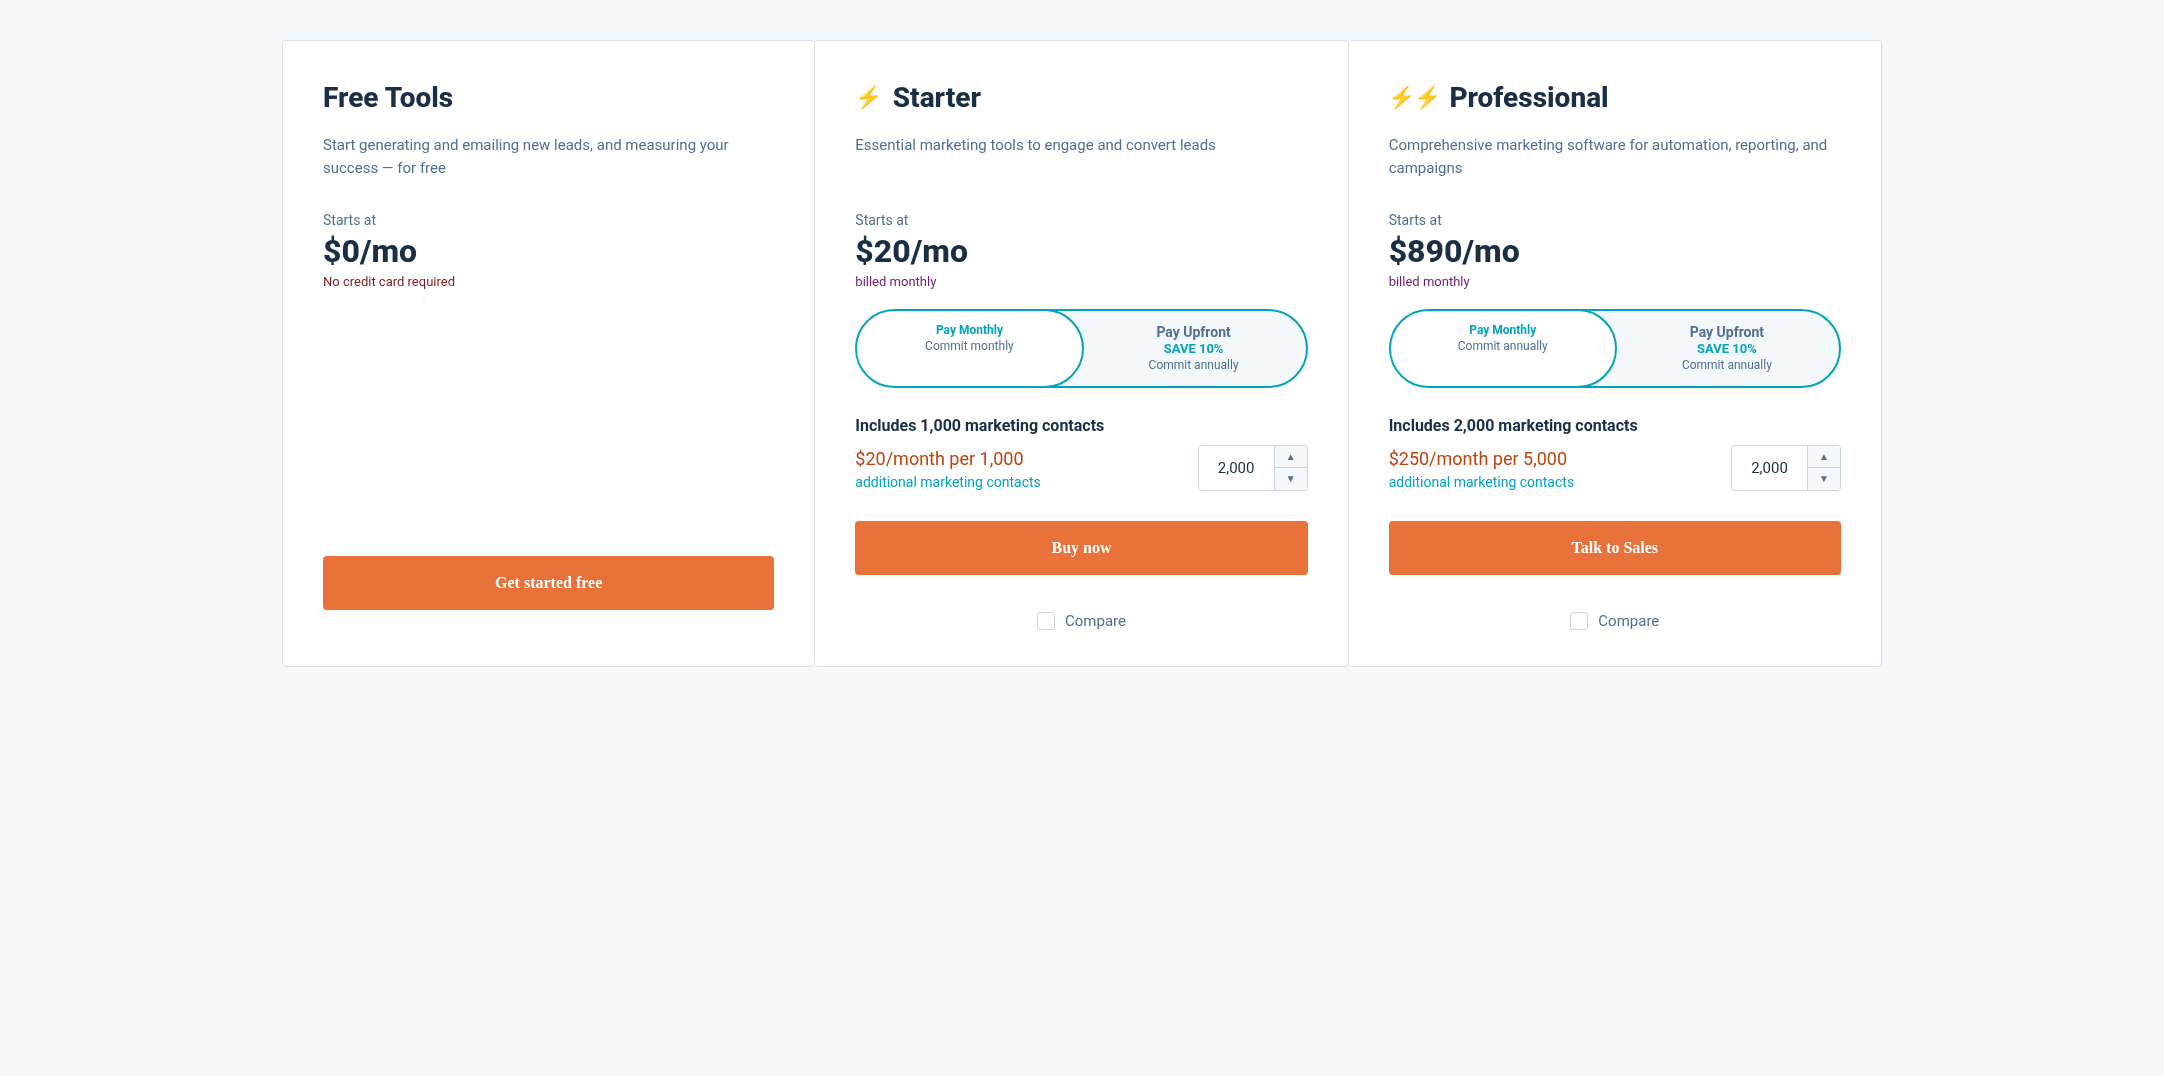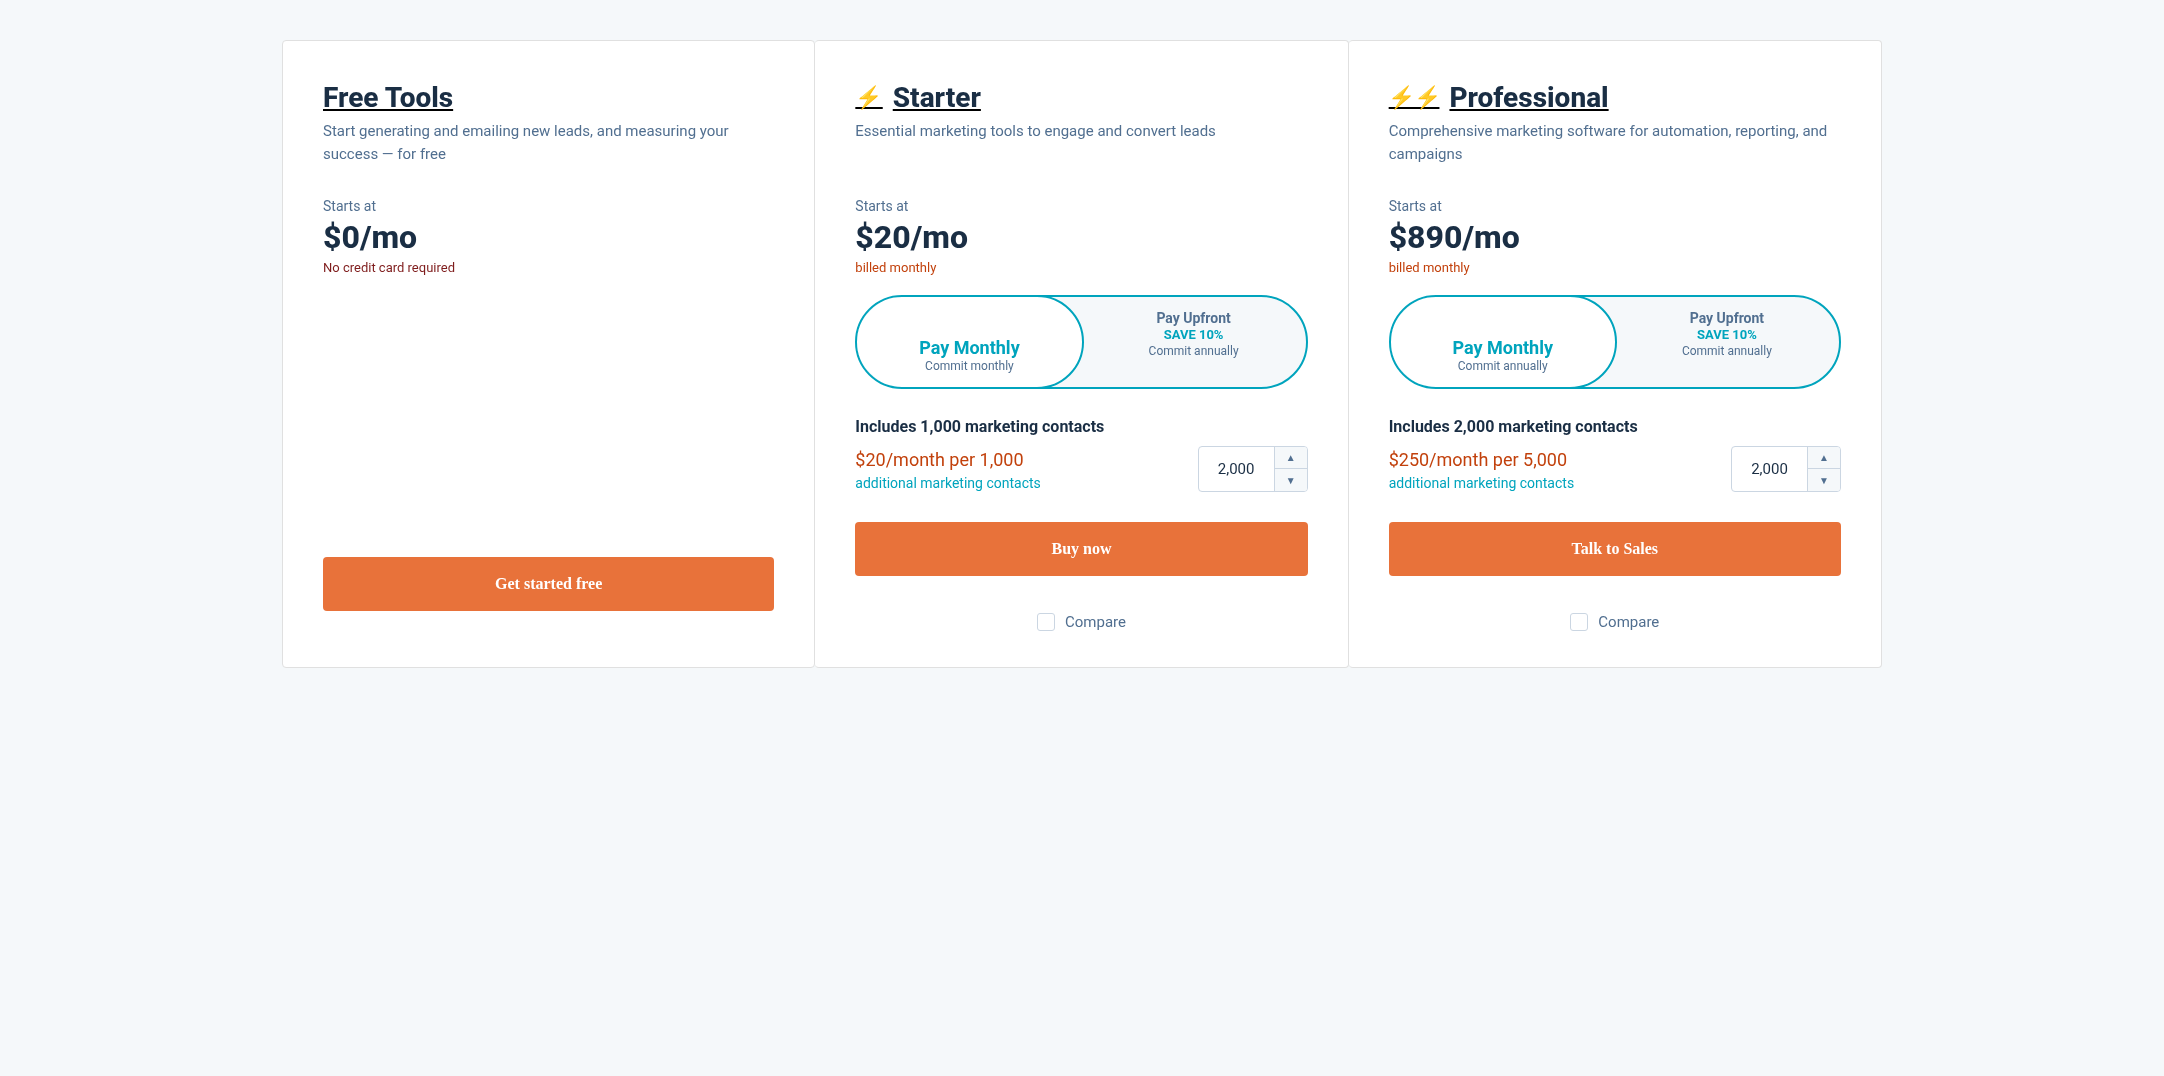--- a/index.html
+++ b/index.html
@@ -32,22 +32,21 @@
       position: relative;
     }
 
     .pricing-card + .pricing-card {
       border-left: none;
     }
 
     .card-title-row {
       display: flex;
       gap: 10px;
-      margin-bottom: 6px;
-      text-decoration: underline;
+      margin-bottom: 20px;
     }
 
     .card-title {
       font-size: 28px;
       font-weight: 800;
       color: #1a2e44;
     }
 
     .bolt-icon {
       display: inline-flex;
@@ -80,21 +79,21 @@
 
     .price-main {
       font-size: 32px;
       font-weight: 800;
       color: #1a2e44;
       margin-bottom: 4px;
     }
 
     .price-billing {
       font-size: 13px;
-      color: #c2410c;
+      color: #701a75;
       margin-bottom: 20px;
     }
 
     .toggle-container {
       display: flex;
       border: 2px solid #00a4bd;
       border-radius: 50px;
       overflow: hidden;
       margin-bottom: 28px;
       background: #f5f8fa;
@@ -112,22 +111,21 @@
     .toggle-option.active {
       background: #ffffff;
       border-radius: 50px;
       border: 2px solid #00a4bd;
       margin: -2px;
     }
 
     .toggle-option.active .toggle-title {
       color: #00a4bd;
       font-weight: 700;
-      font-size: 18px;
-      margin-top: 27px;
+      font-size: 12px;
     }
 
     .toggle-option.active .toggle-subtitle {
       color: #516f90;
       font-size: 12px;
     }
 
     .toggle-option.inactive .toggle-title {
       color: #516f90;
       font-weight: 700;

